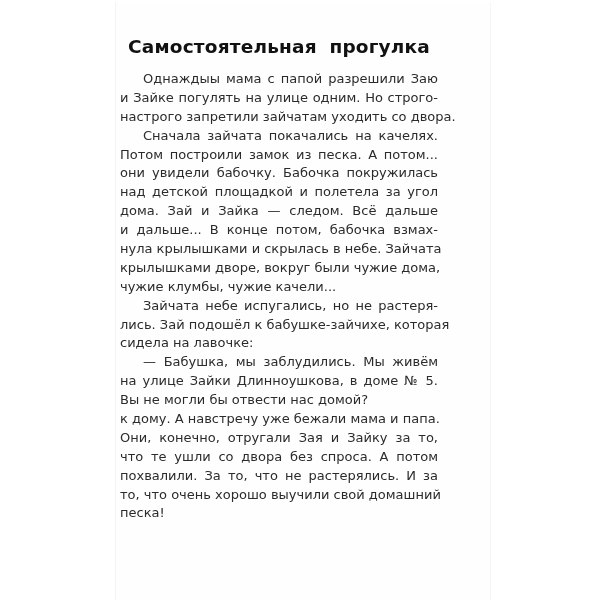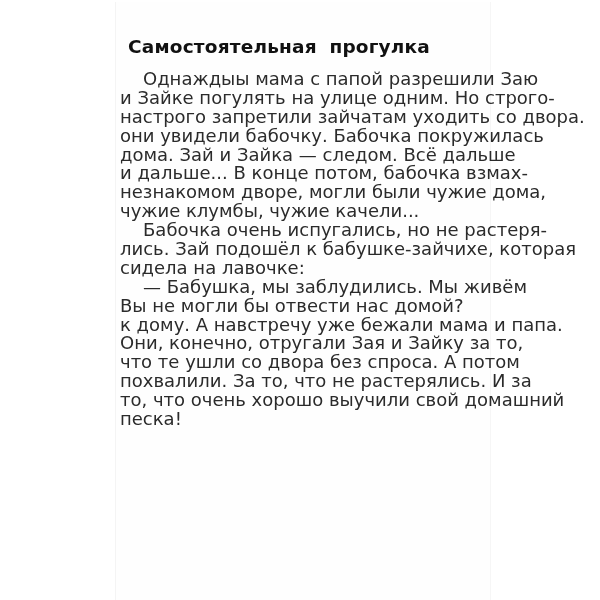--- a/index.html
+++ b/index.html
@@ -41,21 +41,21 @@
       color: #111111;
       line-height: 24px;
       white-space: nowrap;
     }
     .body-text {
       position: absolute;
       left: 120px;
       top: 68px;
       width: 318px;
       font-family: "DejaVu Sans", sans-serif;
-      font-size: 18px;
+      font-size: 13px;
       line-height: 18.9px;
       color: #2b2b2b;
     }
     .line {
       display: block;
       height: 18.9px;
       white-space: nowrap;
       text-align: justify;
       text-align-last: justify;
       overflow: visible;
@@ -70,29 +70,34 @@
 </head>
 <body>
 
 <div class="page">
   <div class="page-sheet"></div>
   <div class="title">Самостоятельная  прогулка</div>
   <div class="body-text">
     <span class="line indent">Однаждыы мама с папой разрешили Заю</span>
     <span class="line">и Зайке погулять на улице одним. Но строго-</span>
     <span class="line last">настрого запретили зайчатам уходить со двора.</span>
+    <span class="line indent">Сначала зайчата покачались на качелях.</span>
+    <span class="line">Потом построили замок из песка. А потом...</span>
     <span class="line">они увидели бабочку. Бабочка покружилась</span>
+    <span class="line">над детской площадкой и полетела за угол</span>
     <span class="line">дома. Зай и Зайка — следом. Всё дальше</span>
     <span class="line">и дальше... В конце потом, бабочка взмах-</span>
-    <span class="line">незнакомом дворе, могли были чужие дома,</span>
+    <span class="line">нула крылышками и скрылась в небе. Зайчата</span>
+    <span class="line">крылышками дворе, вокруг были чужие дома,</span>
     <span class="line last">чужие клумбы, чужие качели...</span>
-    <span class="line indent">Бабочка очень испугались, но не растеря-</span>
+    <span class="line indent">Зайчата небе испугались, но не растеря-</span>
     <span class="line">лись. Зай подошёл к бабушке-зайчихе, которая</span>
     <span class="line last">сидела на лавочке:</span>
     <span class="line indent">— Бабушка, мы заблудились. Мы живём</span>
+    <span class="line">на улице Зайки Длинноушкова, в доме № 5.</span>
     <span class="line last">Вы не могли бы отвести нас домой?</span>
     <span class="line">к дому. А навстречу уже бежали мама и папа.</span>
     <span class="line">Они, конечно, отругали Зая и Зайку за то,</span>
     <span class="line">что те ушли со двора без спроса. А потом</span>
     <span class="line">похвалили. За то, что не растерялись. И за</span>
     <span class="line">то, что очень хорошо выучили свой домашний</span>
     <span class="line last">песка!</span>
   </div>
 </div>
 

